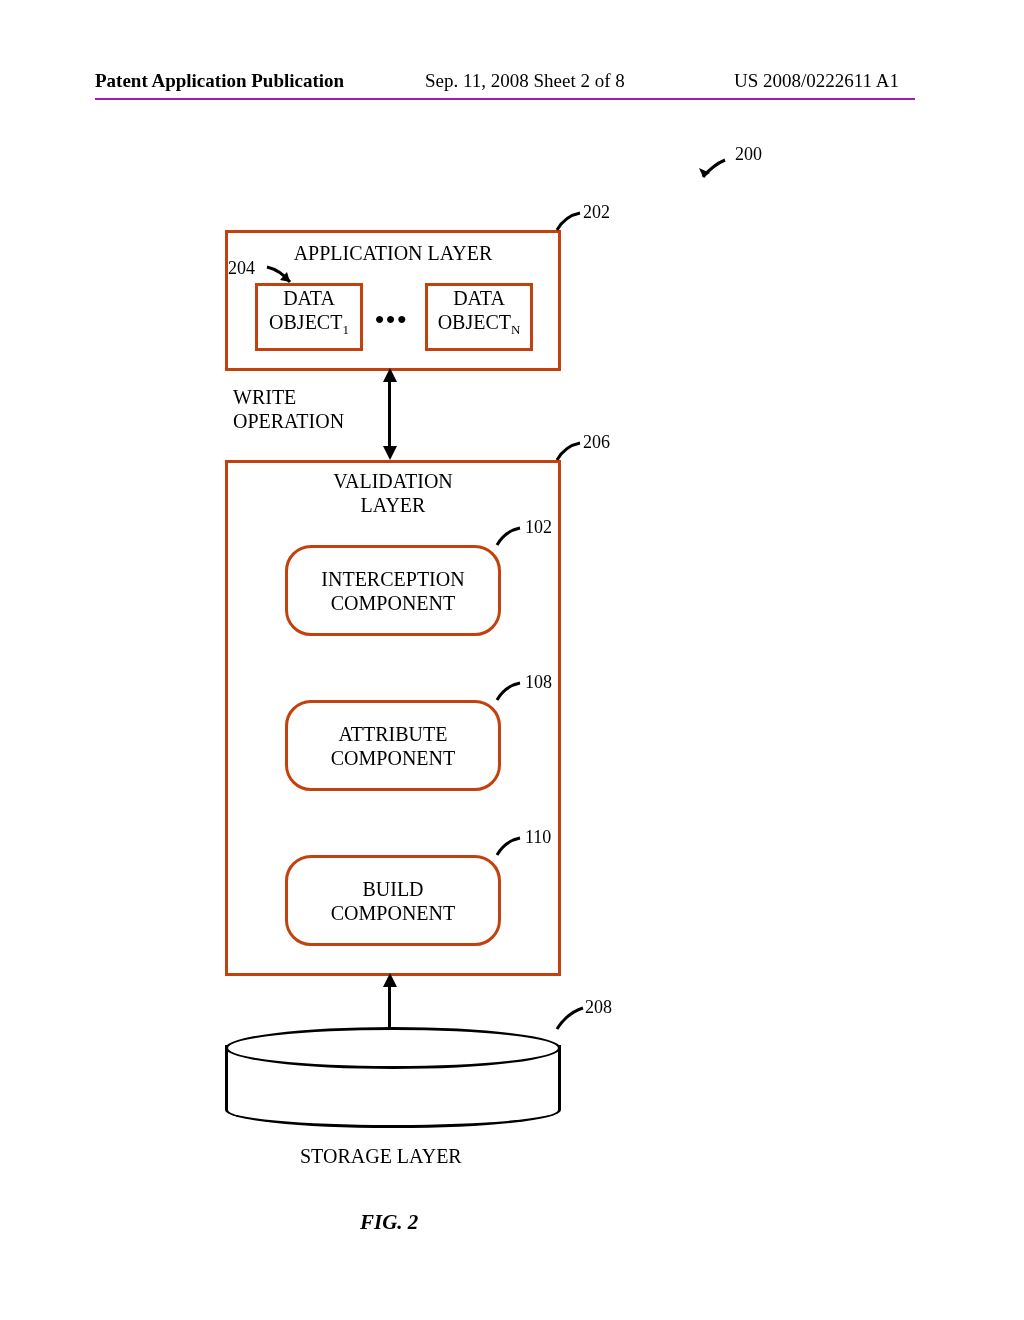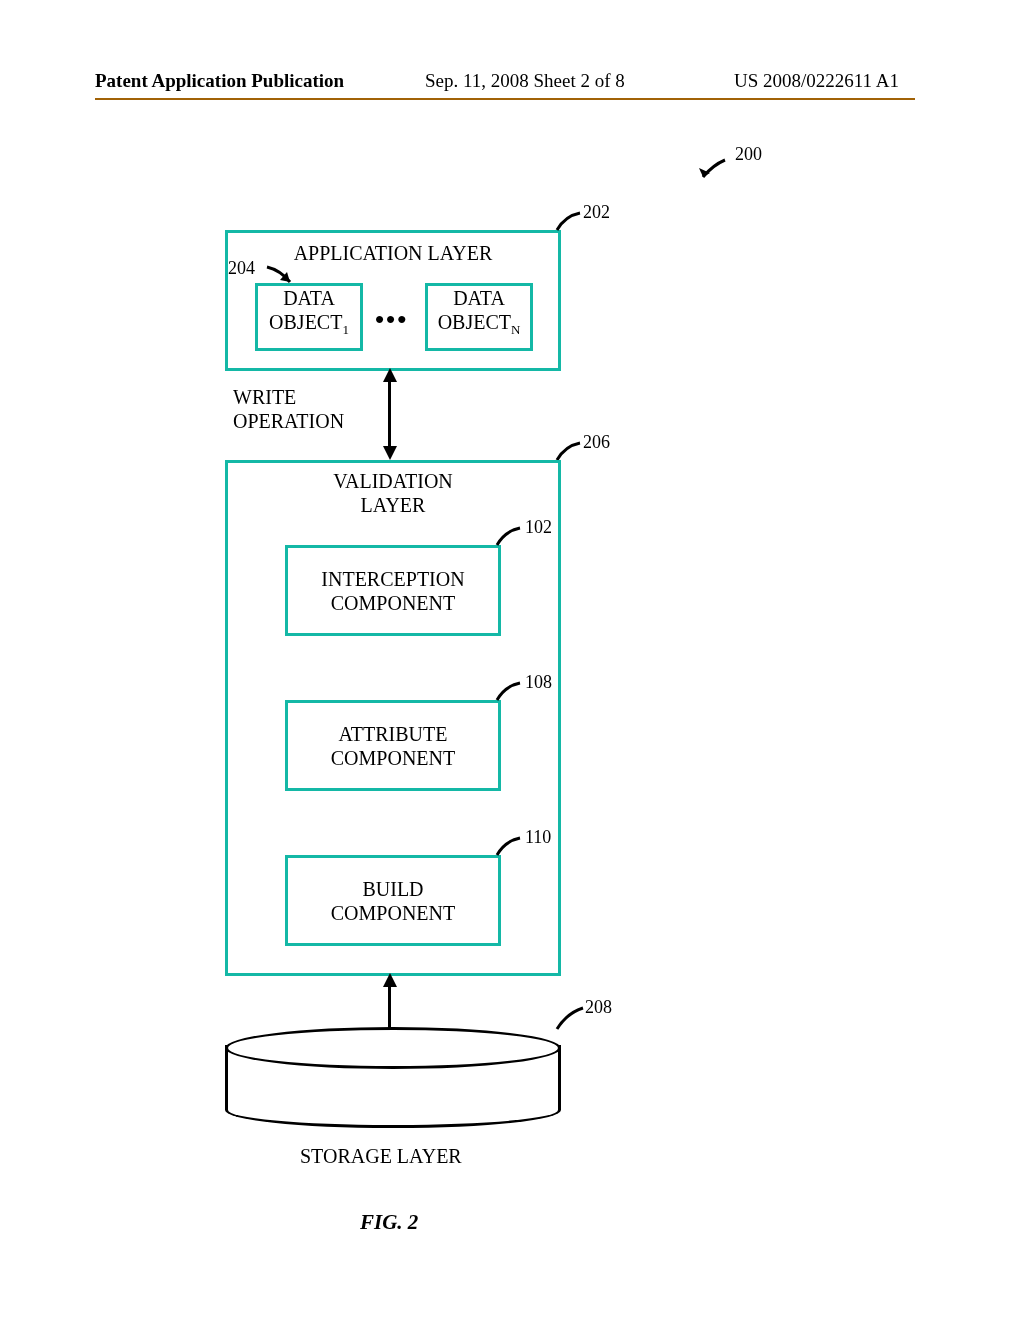--- a/index.html
+++ b/index.html
@@ -12,53 +12,53 @@
     position: relative;
   }
   .header {
     position: absolute;
     top: 70px;
     left: 0;
     width: 100%;
     font-size: 19px;
   }
   .header-line {
-    border-bottom: 2px solid #a16207;
+    border-bottom: 2px solid #a21caf;
     width: 820px;
     margin-left: 95px;
     position: relative;
     height: 28px;
   }
   .header-left { position: absolute; left: 0; font-weight: bold; }
   .header-center { position: absolute; left: 330px; }
   .header-right { position: absolute; right: 16px; }
 
   .diagram {
     position: absolute;
     left: 170px;
     top: 140px;
     width: 700px;
     height: 1000px;
   }
 
   .ref { position: absolute; font-weight: normal; font-size: 18px; }
 
-  .box { position: absolute; border: 3px solid #14b8a6; background: white; text-align: center; }
+  .box { position: absolute; border: 3px solid #c2410c; background: white; text-align: center; }
   .box-label { font-size: 20px; line-height: 1.2; }
 
   
   .app-layer { left: 55px; top: 90px; width: 330px; height: 135px; }
   .app-title { margin-top: 8px; }
   .data-obj { top: 143px; width: 102px; height: 62px; display:flex; align-items:flex-start; justify-content:center; }
   .sub {font-size:13px; vertical-align: sub;}
   .dots { position:absolute; top:165px; font-size:26px; font-weight:bold; letter-spacing:2px;}
 
   
   .val-layer { left: 55px; top: 320px; width: 330px; height: 510px; }
-  .comp { width: 210px; height: 85px; display:flex; align-items:center; justify-content:center; }
+  .comp { width: 210px; height: 85px; display:flex; align-items:center; justify-content:center;border-radius:26px; }
 
   
   .cylinder {
     position: absolute;
     left: 55px;
     top: 905px;
     width: 330px;
     height: 85px;
   }
   .cyl-top {

